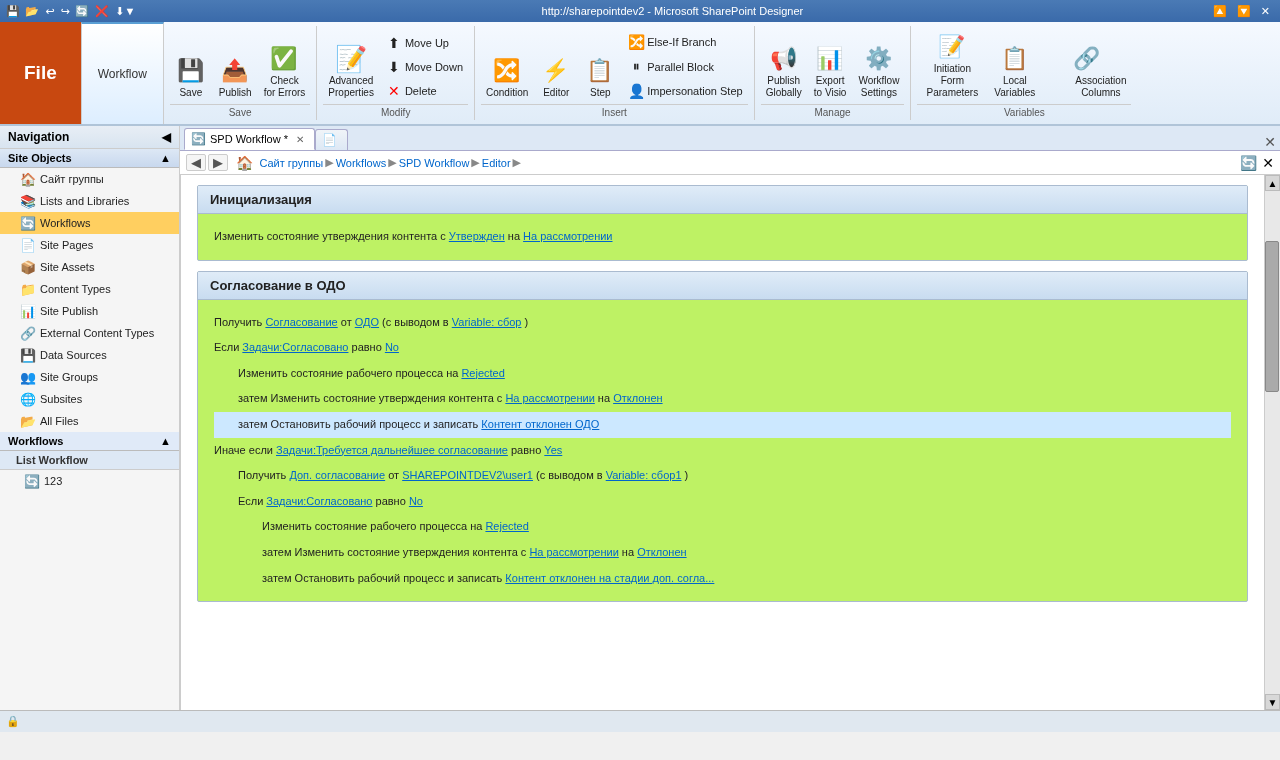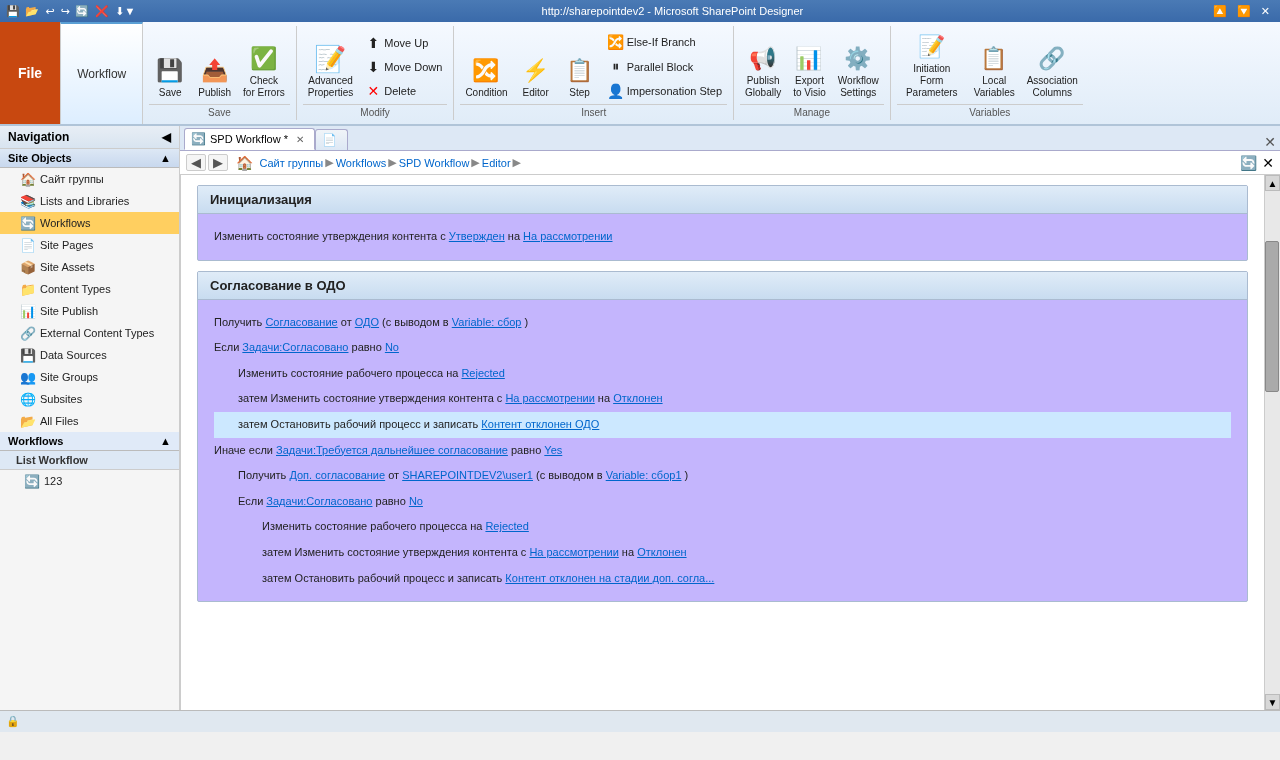--- a/index.html
+++ b/index.html
@@ -25,22 +25,22 @@
       background: linear-gradient(to bottom, #f8f8f8, #e8e8e8);
       border-bottom: 2px solid #b0c4d8;
       display: flex;
       align-items: stretch;
     }
 
     
     .file-tab {
       background: #c84810;
       color: white;
-      padding: 0 18px;
-      font-size: 14px;
+      padding: 0 24px;
+      font-size: 19px;
       font-weight: bold;
       display: flex;
       align-items: center;
       cursor: pointer;
       min-width: 48px;
     }
     .workflow-tab {
       background: linear-gradient(to bottom, #ffffff, #ddeeff);
       border-top: 2px solid #5a9fd4;
       border-right: 1px solid #ccc;
@@ -270,21 +270,21 @@
       background: white;
       overflow-y: auto;
       padding: 10px 16px;
       border-left: 1px solid #ccc;
     }
 
     .workflow-stage {
       border: 1px solid #aabbd0;
       border-radius: 2px;
       margin-bottom: 10px;
-      background: #c4b5fd;
+      background: #bef264;
     }
     .workflow-stage-header {
       background: linear-gradient(to bottom, #e0ecf8, #c8dcf0);
       padding: 6px 12px;
       font-size: 13px;
       font-weight: bold;
       color: #222;
       border-bottom: 1px solid #aabbd0;
     }
     .workflow-stage-body {
@@ -464,21 +464,21 @@
         <div class="ribbon-btn">
           <div class="ribbon-btn-icon">📝</div>
           <div class="ribbon-btn-label" style="text-align:center;">Initiation Form<br>Parameters</div>
         </div>
         <div class="ribbon-btn">
           <div class="ribbon-btn-icon">📋</div>
           <div class="ribbon-btn-label" style="text-align:center;">Local<br>Variables</div>
         </div>
         <div class="ribbon-btn">
           <div class="ribbon-btn-icon">🔗</div>
-          <div class="ribbon-btn-label" style="text-align:center;">Association<br>Columns</div>
+          <div class="ribbon-btn-label" style="text-align:center;margin-left:28px;">Association<br>Columns</div>
         </div>
       </div>
       <div class="ribbon-group-label">Variables</div>
     </div>
 
   </div>
 </div>
 
 <div class="main-area">
 

